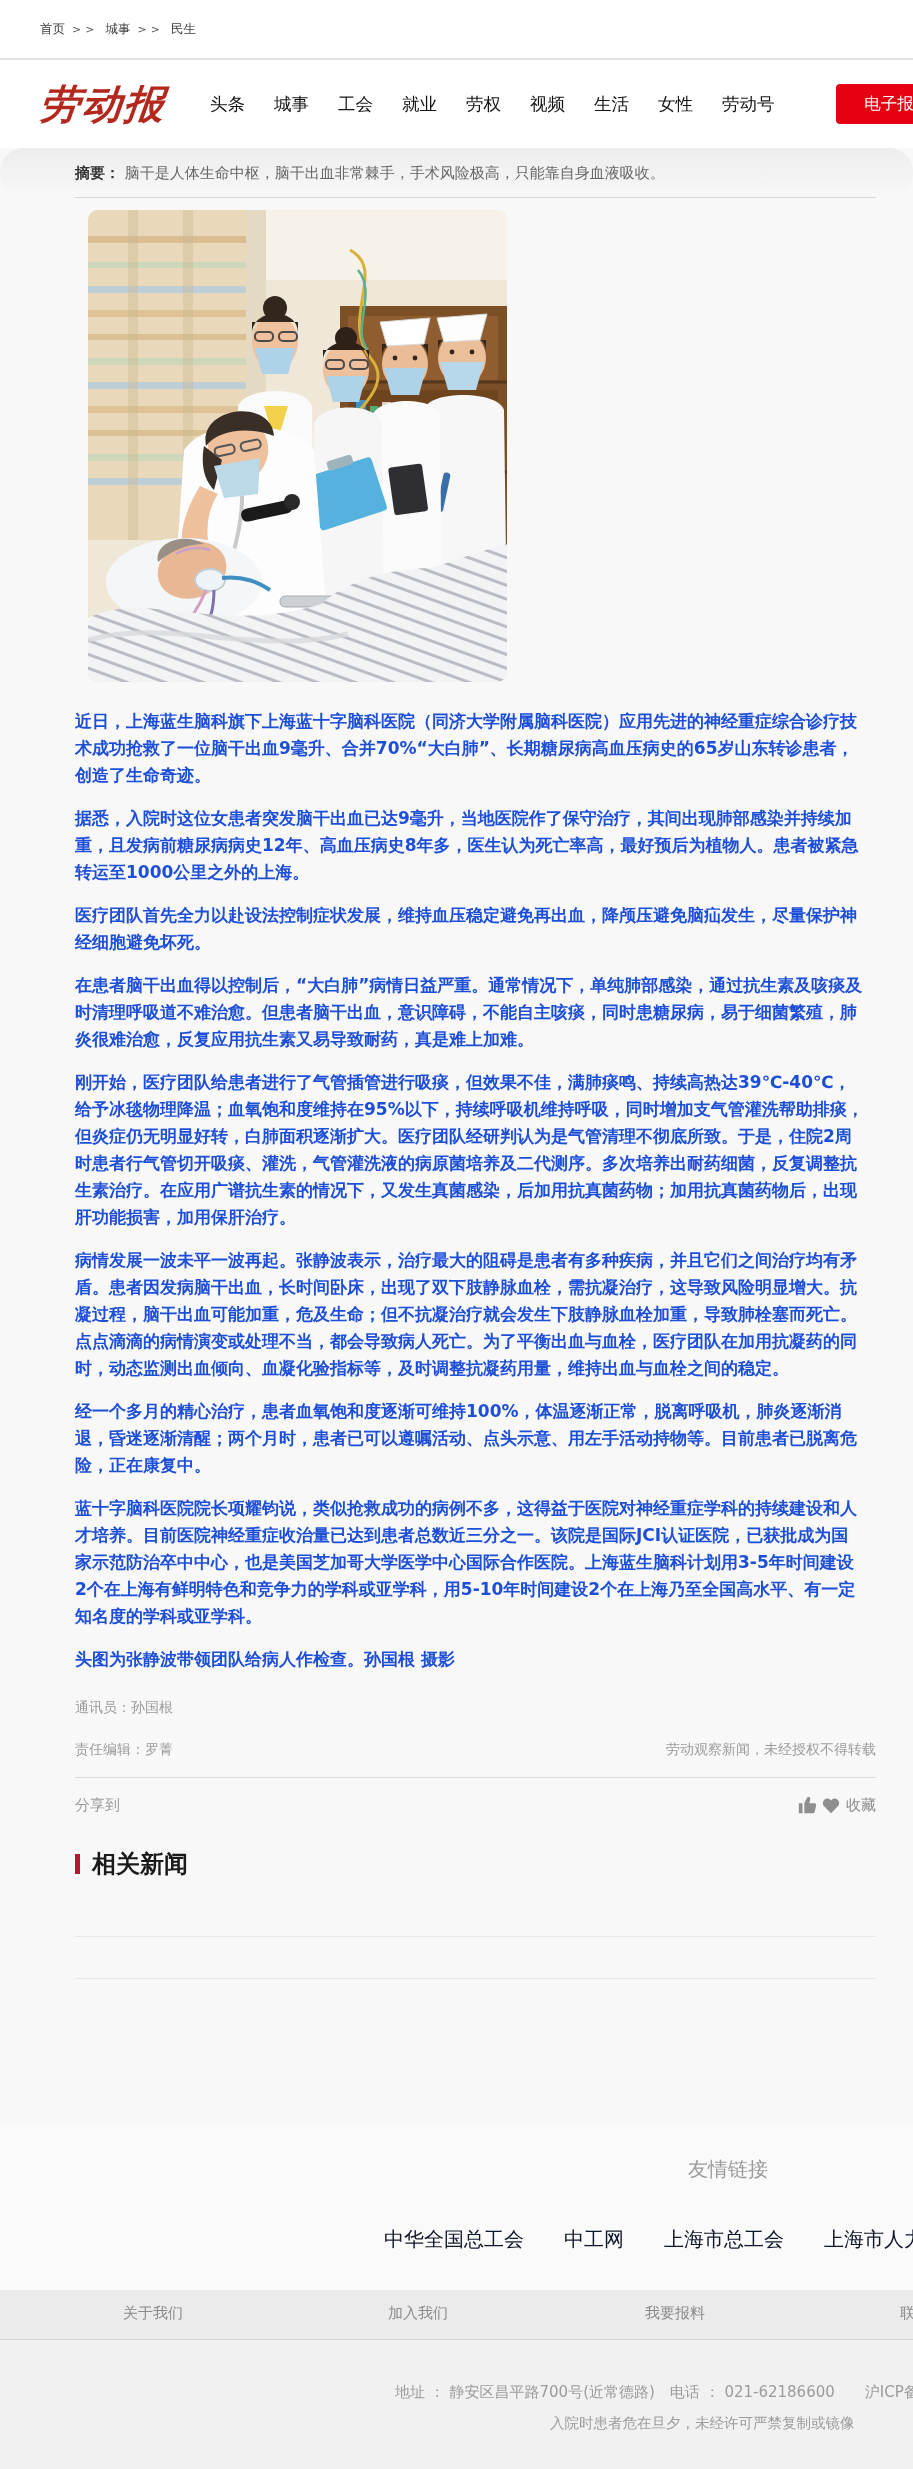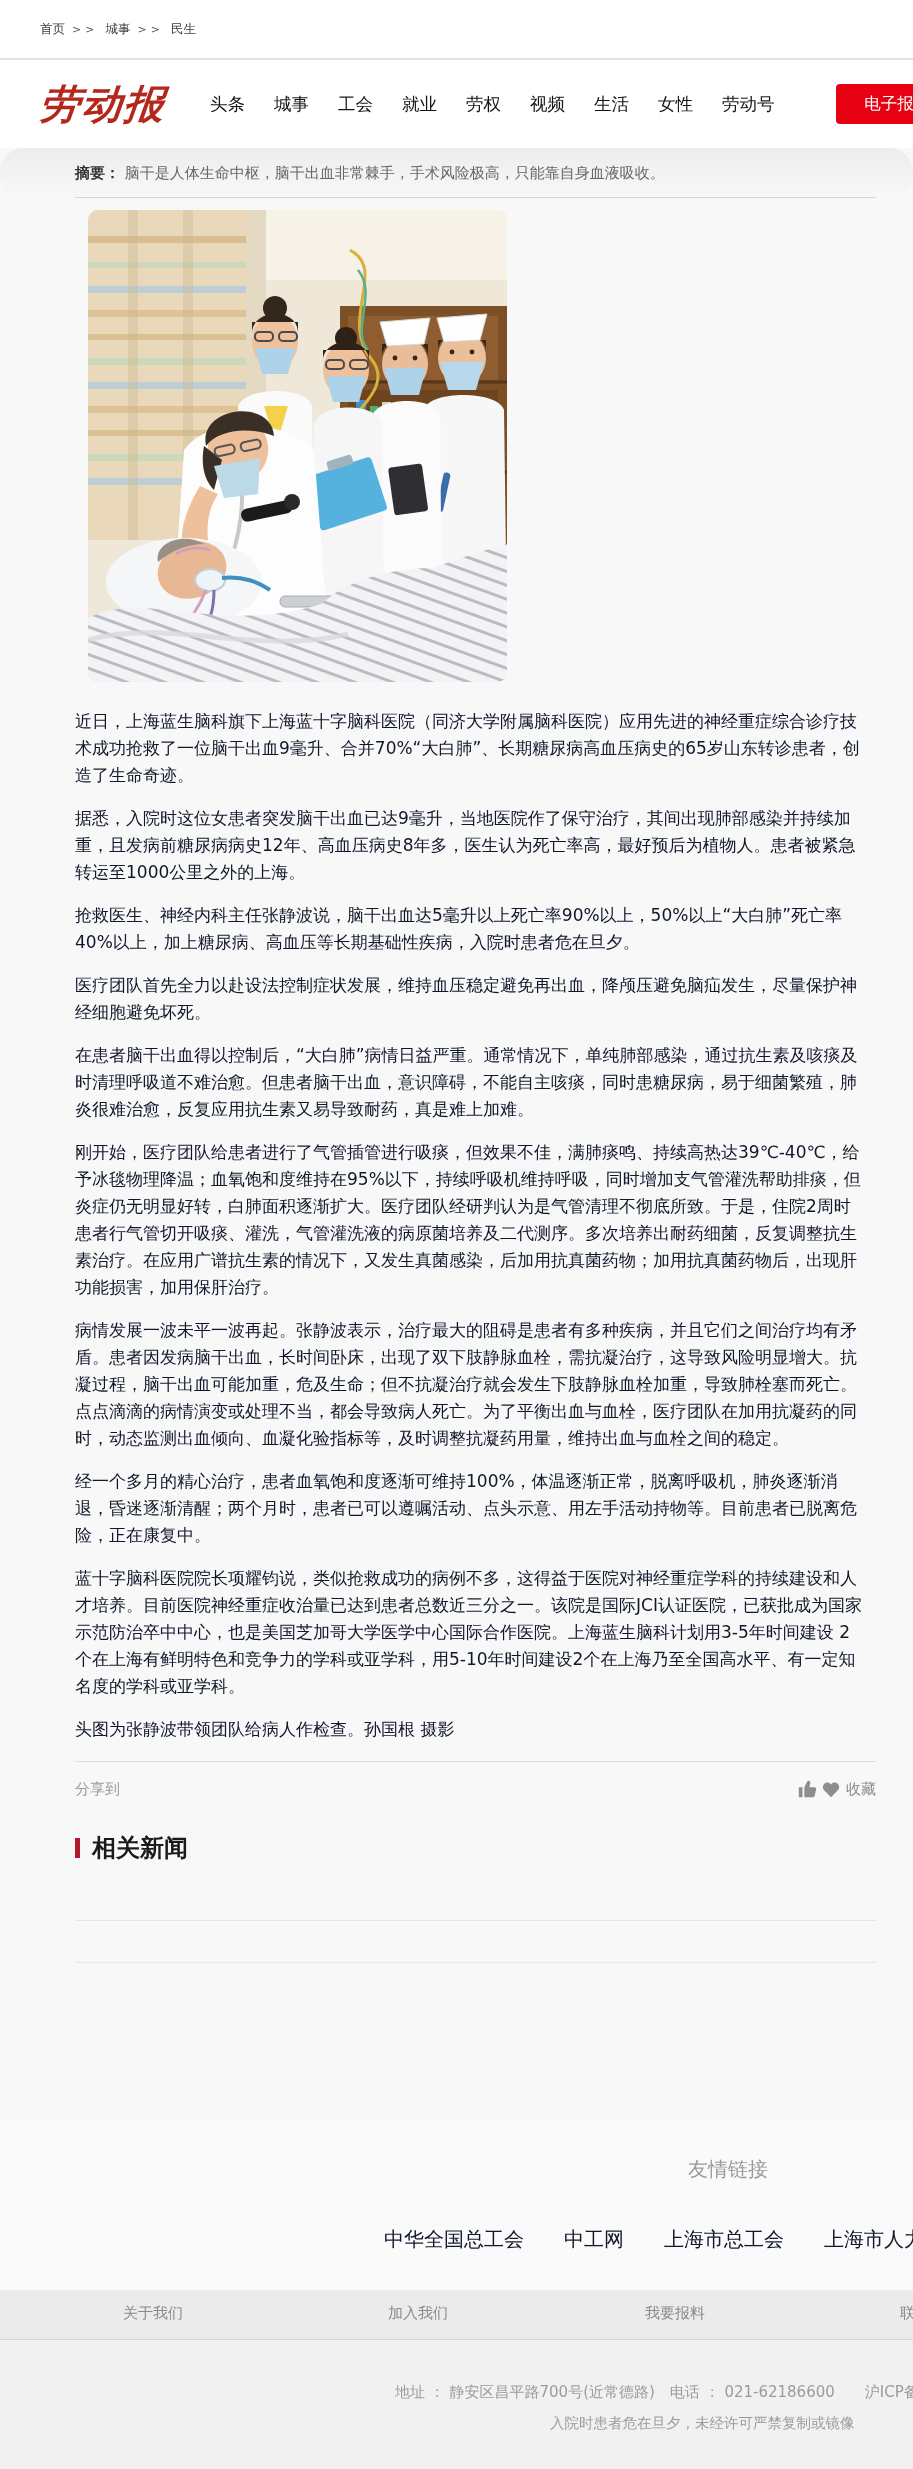--- a/index.html
+++ b/index.html
@@ -29,21 +29,21 @@
   .summary{background:linear-gradient(180deg,#ededed,#f8f8f8);padding-top:14px;border-radius:24px;}
   .summary-inner{width:801px;margin-left:75px;padding-bottom:13px;border-bottom:1px solid #d6d6d6;
                  font-size:15px;line-height:22px;}
   .summary-label{font-weight:bold;color:#333;}
   .summary-text{color:#666;}
 
   .photo{width:419px;height:472px;margin:12px 0 0 88px;border-radius:10px;overflow:hidden;
          background:#efe8d9;}
 
   .article-body{width:801px;margin:26px 0 0 75px;}
-  .article-body p{font-size:17px;line-height:27px;color:#0f172a;margin:0 12px 16px 0;}
+  .article-body p{font-size:17px;line-height:27px;color:#1d4ed8;margin:0 12px 16px 0;font-weight:bold;}
 
   .meta-block{width:801px;margin-left:75px;}
   .correspondent{font-size:14px;color:#9b9b9b;margin-top:26px;}
   .editor-row{display:flex;justify-content:space-between;margin-top:24px;
               font-size:14px;color:#9b9b9b;}
   .divider{width:801px;margin:18px 0 0 75px;border-top:1px solid #dedede;height:0;}
   .share-row{width:801px;margin:16px 0 0 75px;display:flex;justify-content:space-between;
              align-items:center;font-size:15px;color:#9a9a9a;}
   .share-actions{display:flex;align-items:center;gap:2px;}
   .icon-btn{display:inline-flex;align-items:center;cursor:pointer;}
@@ -235,30 +235,36 @@
           <path d="M0,408 C60,378 130,428 240,392 C320,368 380,344 419,334 L419,472 L0,472 Z" fill="url(#bedstripe)"></path>
           <ellipse cx="346" cy="430" rx="130" ry="72" fill="url(#bedstripe)"></ellipse>
           <path d="M0,430 C80,408 170,446 260,424" fill="none" stroke="#d8d9dd" stroke-width="5" opacity="0.8"></path>
         </g>
       </svg>
     </div>
 
     <div class="article-body" id="paras">
         <p>近日，上海蓝生脑科旗下上海蓝十字脑科医院（同济大学附属脑科医院）应用先进的神经重症综合诊疗技术成功抢救了一位脑干出血9毫升、合并70%“大白肺”、长期糖尿病高血压病史的65岁山东转诊患者，创造了生命奇迹。</p>
         <p>据悉，入院时这位女患者突发脑干出血已达9毫升，当地医院作了保守治疗，其间出现肺部感染并持续加重，且发病前糖尿病病史12年、高血压病史8年多，医生认为死亡率高，最好预后为植物人。患者被紧急转运至1000公里之外的上海。</p>
-        <p>抢救医生、神经内科主任张静波说，脑干出血达5毫升以上死亡率90%以上，50%以上“大白肺”死亡率40%以上，加上糖尿病、高血压等长期基础性疾病，入院时患者危在旦夕。</p>
         <p>医疗团队首先全力以赴设法控制症状发展，维持血压稳定避免再出血，降颅压避免脑疝发生，尽量保护神经细胞避免坏死。</p>
         <p>在患者脑干出血得以控制后，“大白肺”病情日益严重。通常情况下，单纯肺部感染，通过抗生素及咳痰及时清理呼吸道不难治愈。但患者脑干出血，意识障碍，不能自主咳痰，同时患糖尿病，易于细菌繁殖，肺炎很难治愈，反复应用抗生素又易导致耐药，真是难上加难。</p>
         <p>刚开始，医疗团队给患者进行了气管插管进行吸痰，但效果不佳，满肺痰鸣、持续高热达39℃-40℃，给予冰毯物理降温；血氧饱和度维持在95%以下，持续呼吸机维持呼吸，同时增加支气管灌洗帮助排痰，但炎症仍无明显好转，白肺面积逐渐扩大。医疗团队经研判认为是气管清理不彻底所致。于是，住院2周时患者行气管切开吸痰、灌洗，气管灌洗液的病原菌培养及二代测序。多次培养出耐药细菌，反复调整抗生素治疗。在应用广谱抗生素的情况下，又发生真菌感染，后加用抗真菌药物；加用抗真菌药物后，出现肝功能损害，加用保肝治疗。</p>
         <p>病情发展一波未平一波再起。张静波表示，治疗最大的阻碍是患者有多种疾病，并且它们之间治疗均有矛盾。患者因发病脑干出血，长时间卧床，出现了双下肢静脉血栓，需抗凝治疗，这导致风险明显增大。抗凝过程，脑干出血可能加重，危及生命；但不抗凝治疗就会发生下肢静脉血栓加重，导致肺栓塞而死亡。点点滴滴的病情演变或处理不当，都会导致病人死亡。为了平衡出血与血栓，医疗团队在加用抗凝药的同时，动态监测出血倾向、血凝化验指标等，及时调整抗凝药用量，维持出血与血栓之间的稳定。</p>
         <p>经一个多月的精心治疗，患者血氧饱和度逐渐可维持100%，体温逐渐正常，脱离呼吸机，肺炎逐渐消退，昏迷逐渐清醒；两个月时，患者已可以遵嘱活动、点头示意、用左手活动持物等。目前患者已脱离危险，正在康复中。</p>
         <p>蓝十字脑科医院院长项耀钧说，类似抢救成功的病例不多，这得益于医院对神经重症学科的持续建设和人才培养。目前医院神经重症收治量已达到患者总数近三分之一。该院是国际JCI认证医院，已获批成为国家示范防治卒中中心，也是美国芝加哥大学医学中心国际合作医院。上海蓝生脑科计划用3-5年时间建设 2个在上海有鲜明特色和竞争力的学科或亚学科，用5-10年时间建设2个在上海乃至全国高水平、有一定知名度的学科或亚学科。</p>
         <p>头图为张静波带领团队给病人作检查。孙国根 摄影</p>
       </div>
 
+    <div class="meta-block">
+      <div class="correspondent">通讯员：孙国根</div>
+      <div class="editor-row">
+        <span>责任编辑：罗菁</span>
+        <span>劳动观察新闻，未经授权不得转载</span>
+      </div>
+    </div>
 
     <div class="divider"></div>
 
     <div class="share-row">
       <span>分享到</span>
       <span class="share-actions">
         <span class="icon-btn">
           <svg width="22" height="22" viewBox="0 0 24 24" fill="#8e8e8e">
             <path d="M2 10h4v11H2zM8 21h9.2c1 0 1.9-.7 2.1-1.7l1.6-7A2 2 0 0 0 19 10h-5.5l.9-4.2A1.8 1.8 0 0 0 11 4.2L8 10z"></path>
           </svg>

